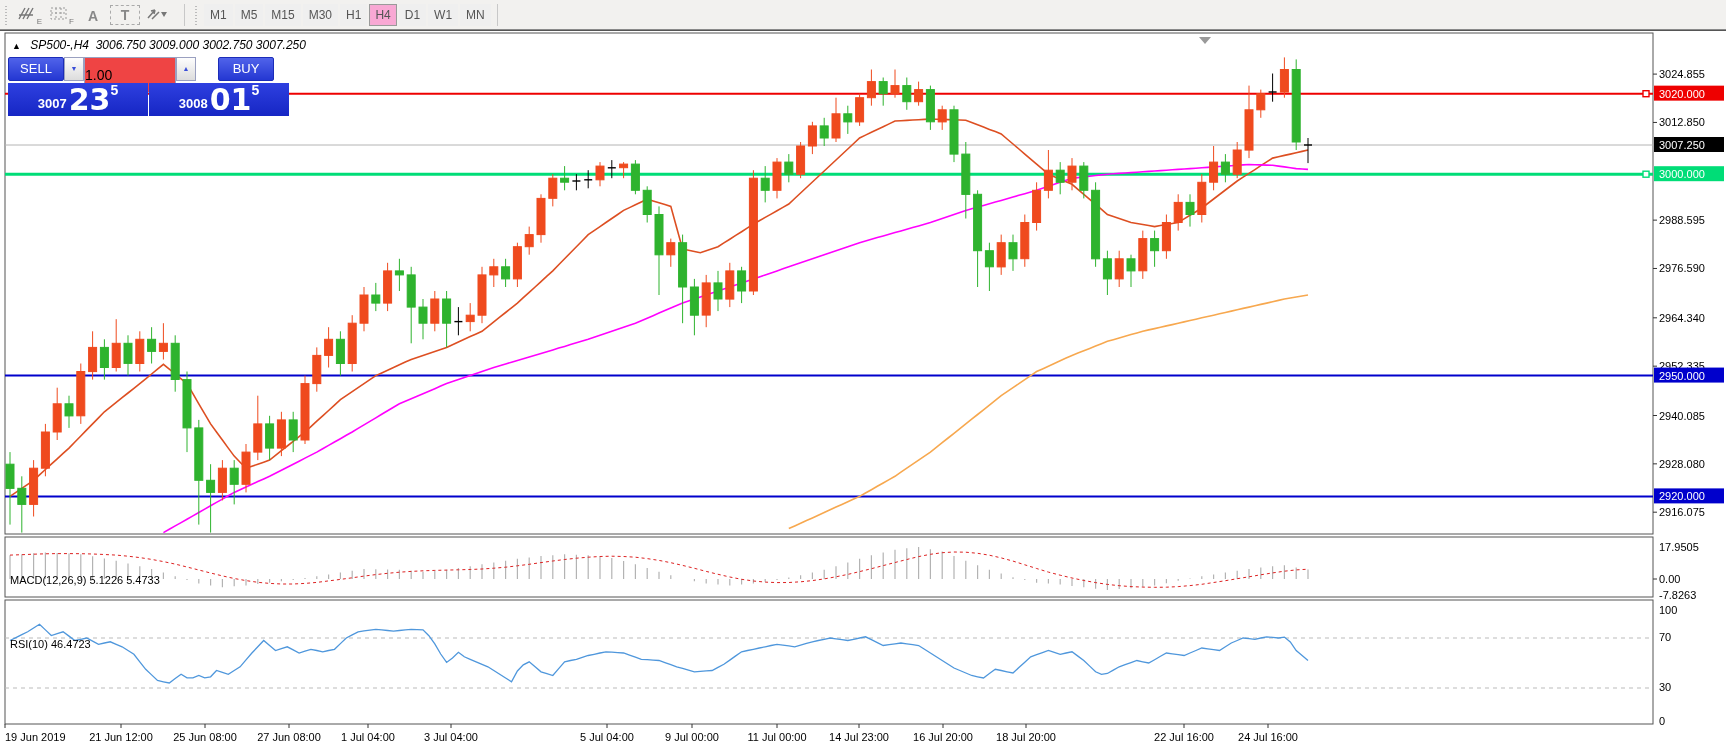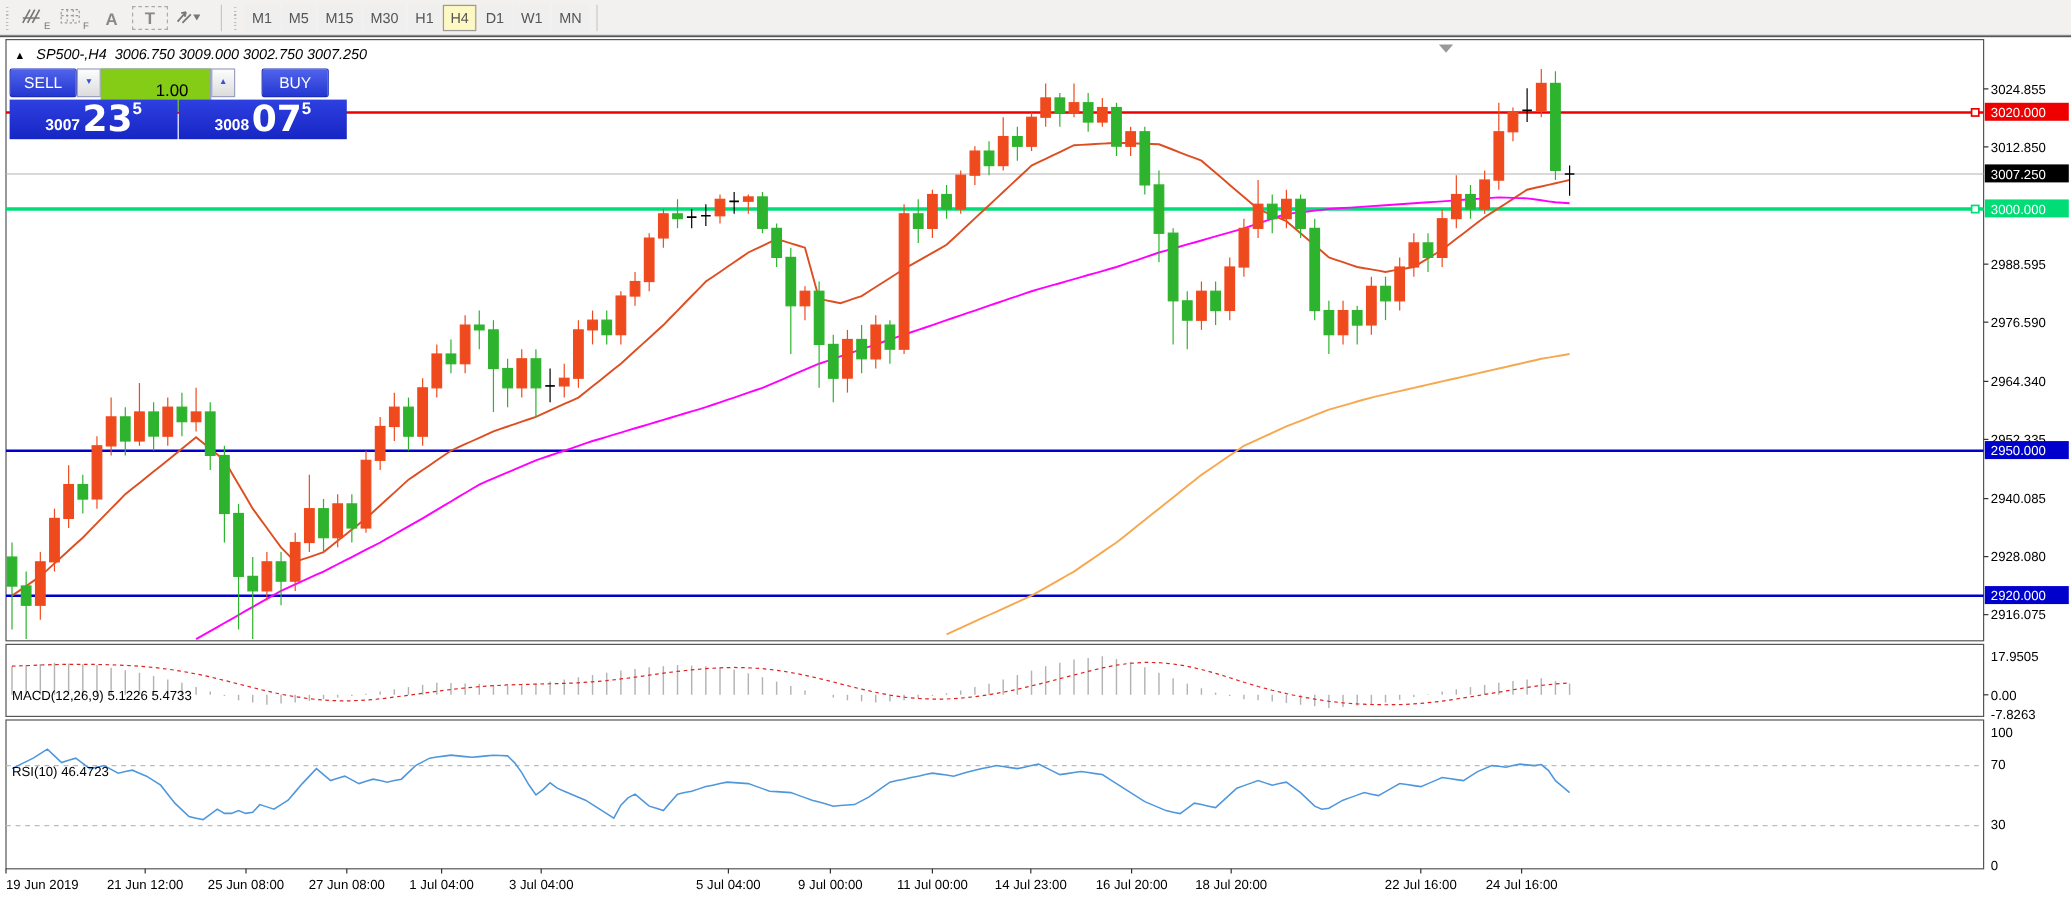--- a/index.html
+++ b/index.html
@@ -12,39 +12,39 @@
     background-image:repeating-linear-gradient(#bbb 0 1px, transparent 1px 3px);
     background-size:2px 100%; background-repeat:no-repeat; background-position:2px 2px; }
   .tb-icon { width:30px; height:24px; display:flex; align-items:flex-end; justify-content:center;
     color:#777; font-size:13px; position:relative; margin:0 1px; cursor:default; }
   .tb-icon svg { position:absolute; left:3px; top:3px; }
   .tb-icon .sub { position:absolute; right:2px; bottom:1px; font-size:8px; color:#777; }
   .tb-icon .big { font-size:14px; font-weight:bold; color:#888; line-height:22px; }
   .tb-sep { width:1px; height:22px; background:#c8c8c8; margin:0 5px; }
   .tf-btn { min-width:26px; padding:3px 5px; text-align:center; font-size:12px; color:#555;
     border:1px solid transparent; margin:16px 1px; }
-  .tf-btn.active { background:#fef9c3; border:1px solid #9a9a9a; box-shadow:inset 0 0 1px #ccc; }
+  .tf-btn.active { background:#f9a8d4; border:1px solid #9a9a9a; box-shadow:inset 0 0 1px #ccc; }
   
   #chartwin { position:absolute; left:0; top:30px; width:1726px; height:720px; background:#fff;
     border-top:1px solid #555; }
   #chartsvg { position:absolute; left:0; top:0; }
   .ohlc-title { position:absolute; left:12px; top:7px; font-size:12px; color:#000; z-index:5;font-style:italic; }
   .ohlc-title .tri { font-size:9px; margin-right:6px; }
   .panel-label { position:absolute; font-size:11px; color:#000; z-index:5;margin-top:35px; }
   .annotation { position:absolute; left:1243px; top:210px; z-index:4;
     font-size:50px; font-weight:bold; letter-spacing:-1px; line-height:1; }
   
   .trade { position:absolute; left:8px; top:26px; width:284px; z-index:6; font-family:"Liberation Sans",sans-serif; }
   .trade .row1 { display:flex; height:24px; }
   .btn-trade { width:56px; height:24px; color:#fff; font-size:13px; text-align:center; line-height:22px;
     background:linear-gradient(#5063ea,#2437d2); border:1px solid #1b2cb8; border-radius:2px; }
   .spin { width:20px; height:24px; background:linear-gradient(#fdfdfd,#dcdcdc); border:1px solid #9aa0c0;
     font-size:7px; color:#3a4fd8; text-align:center; line-height:22px; }
   .vol { width:92px; height:36px; border:1px solid #9aa0c0; font-size:14px; color:#000;
-    text-align:right; padding-right:18px; background:#84cc16; }
+    text-align:left; padding-right:18px; background:#ef4444; }
   .trade .gap { width:22px; }
   .row2 { display:flex; margin-top:2px; }
   .price-box { width:140px; height:33px; background:linear-gradient(#2e40e0,#1626c4); color:#fff;
     display:flex; align-items:flex-end; justify-content:center; padding-bottom:2px; }
   .price-box + .price-box { margin-left:1px; }
   .p-small { font-size:13px; font-weight:bold; margin-right:2px; line-height:20px;margin-top:16px; }
   .p-big { font-size:30px; font-weight:bold; line-height:28px; font-family:"DejaVu Sans",sans-serif;text-align:center; }
   .p-sup { font-size:14px; font-weight:bold; line-height:12px; align-self:flex-start; margin-top:1px; }
 </style>
 </head>
@@ -529,21 +529,21 @@
       <button class="btn-trade">BUY</button>
     </div>
     <div class="row2">
       <div class="price-box">
         <span class="p-small">3007</span>
         <span class="p-big">23</span>
         <span class="p-sup">5</span>
       </div>
       <div class="price-box">
         <span class="p-small">3008</span>
-        <span class="p-big">07</span>
+        <span class="p-big">01</span>
         <span class="p-sup">5</span>
       </div>
     </div>
   </div>
 
   <div class="panel-label" style="left:10px; top:508px;">
     <span>MACD(12,26,9)</span>
     <span>5.1226 5.4733</span>
   </div>
   <div class="panel-label" style="left:10px; top:572px;">

